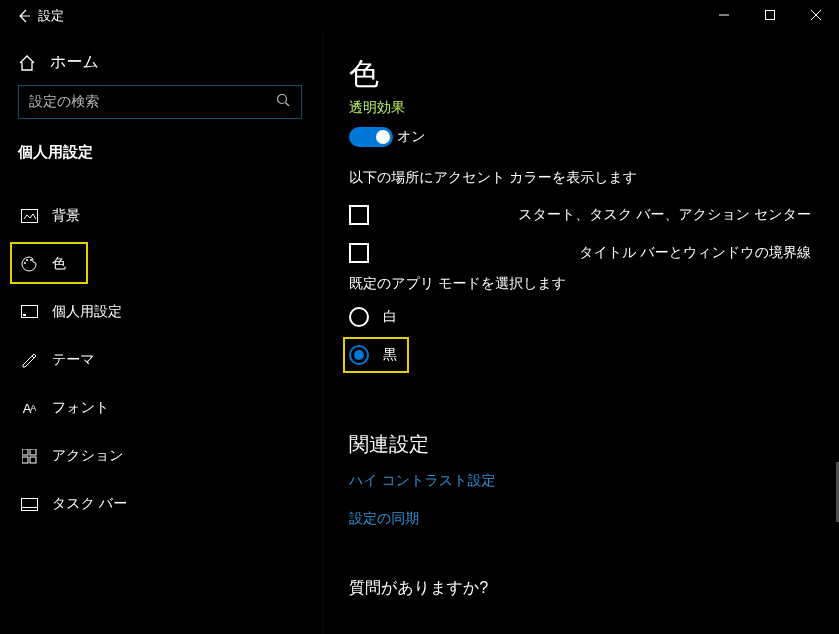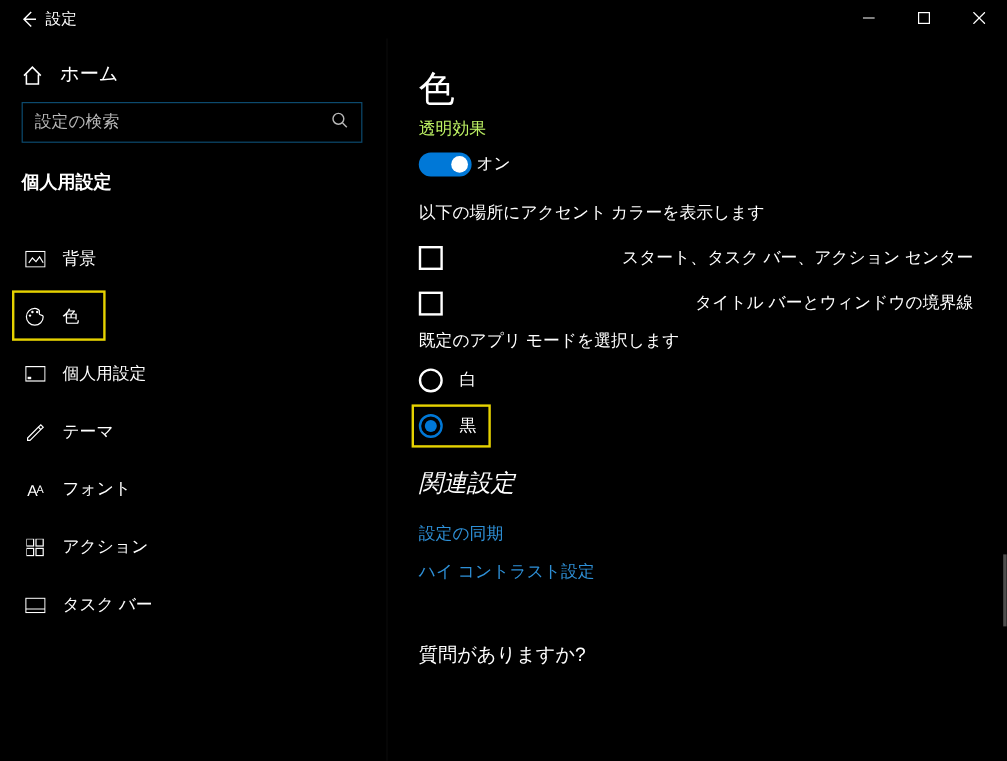--- a/index.html
+++ b/index.html
@@ -177,24 +177,23 @@
   .radio.checked { border-color:#0078d7; }
   .radio.checked .dot {
     width:10px;height:10px;border-radius:50%;background:#0078d7;
   }
   .radio-highlight {
     position:absolute;
     border:2px solid #e6d200;
     pointer-events:none;
   }
   .related-head {
-    margin-top: 24px;
+    margin-top: 66px;
     font-size:20px;
     font-weight: 300;
-    font-style: italic;
   }
   .link {
     color:#2e90d7;
     font-size:14px;
     margin-top:14px;
   }
   .question-head {
     margin-top: 50px;
     font-size:16px;
     font-weight: 300;
@@ -372,22 +371,22 @@
 
     <div class="radio-row" style="position:relative;margin-top:18px;">
       <div class="radio-highlight" style="left:-6px;top:-8px;width:66px;height:36px;"></div>
       <div class="radio checked">
           <div class="dot"></div>
         </div>
       <span>黒</span>
     </div>
 
     <div class="related-head">関連設定</div>
+    <div class="link">ハイ コントラスト設定</div>
     <div class="link" style="margin-top:20px;">設定の同期</div>
-    <div class="link">ハイ コントラスト設定</div>
 
     <div class="question-head">質問がありますか?</div>
 
     <div class="scrollbar">
       <div class="scroll-thumb"></div>
     </div>
   </div>
 </div>
 
 </body></html>

